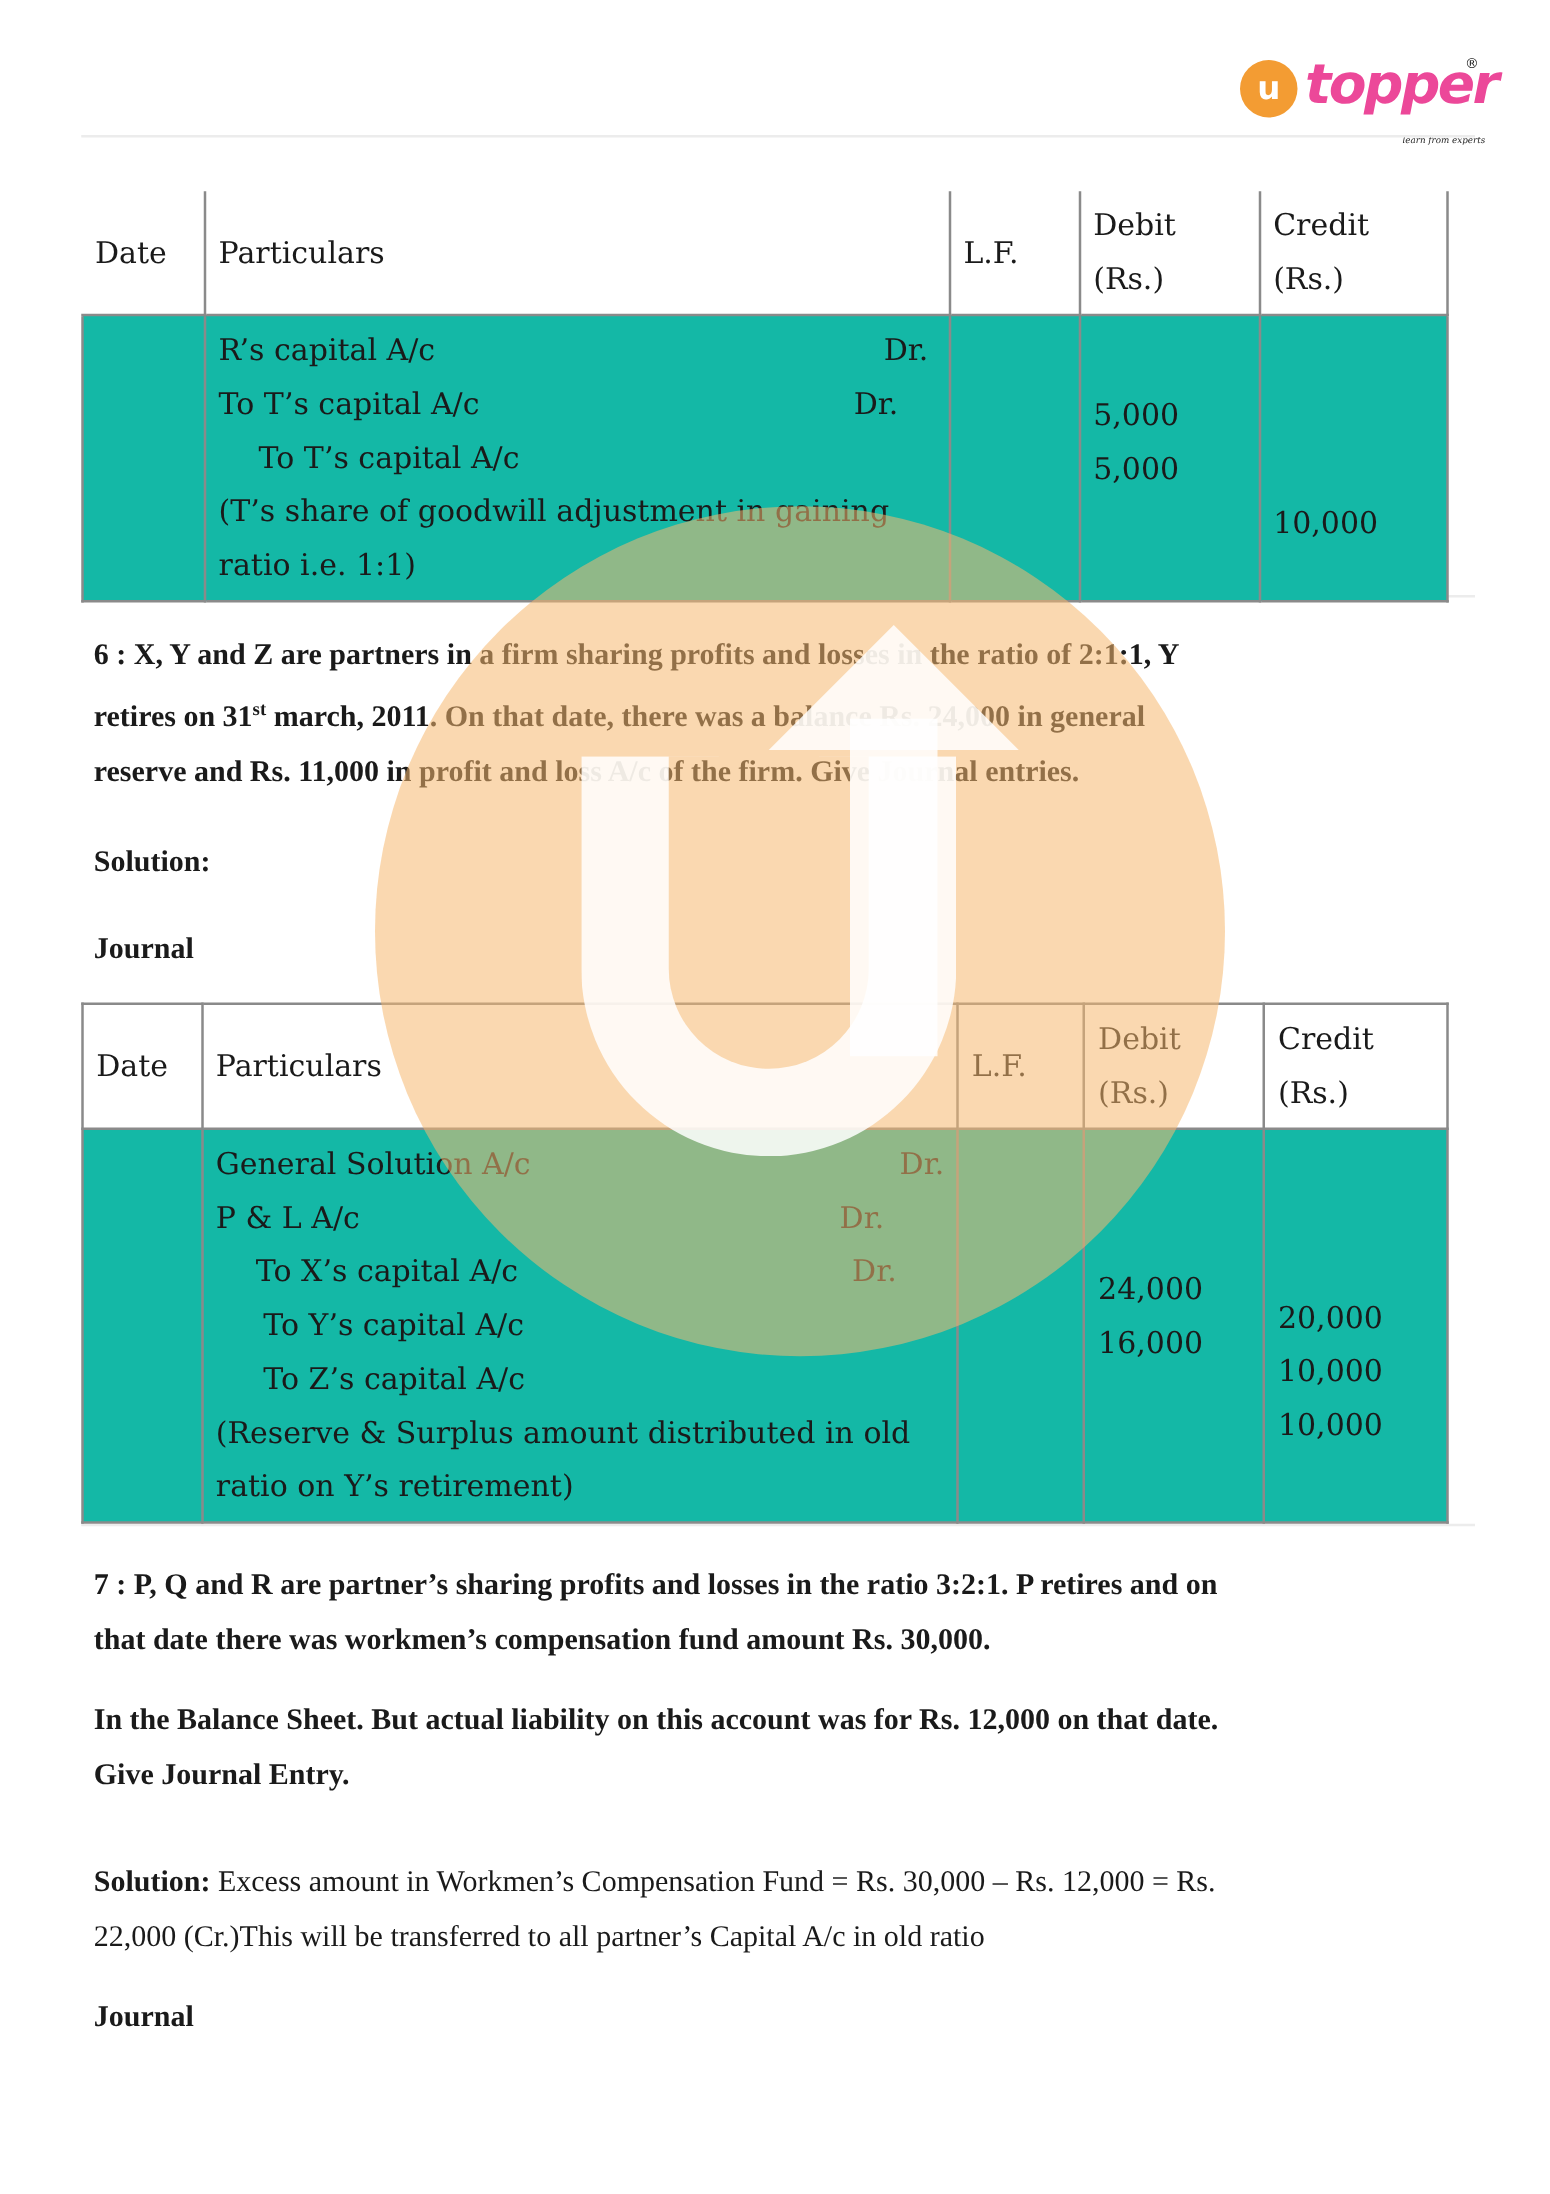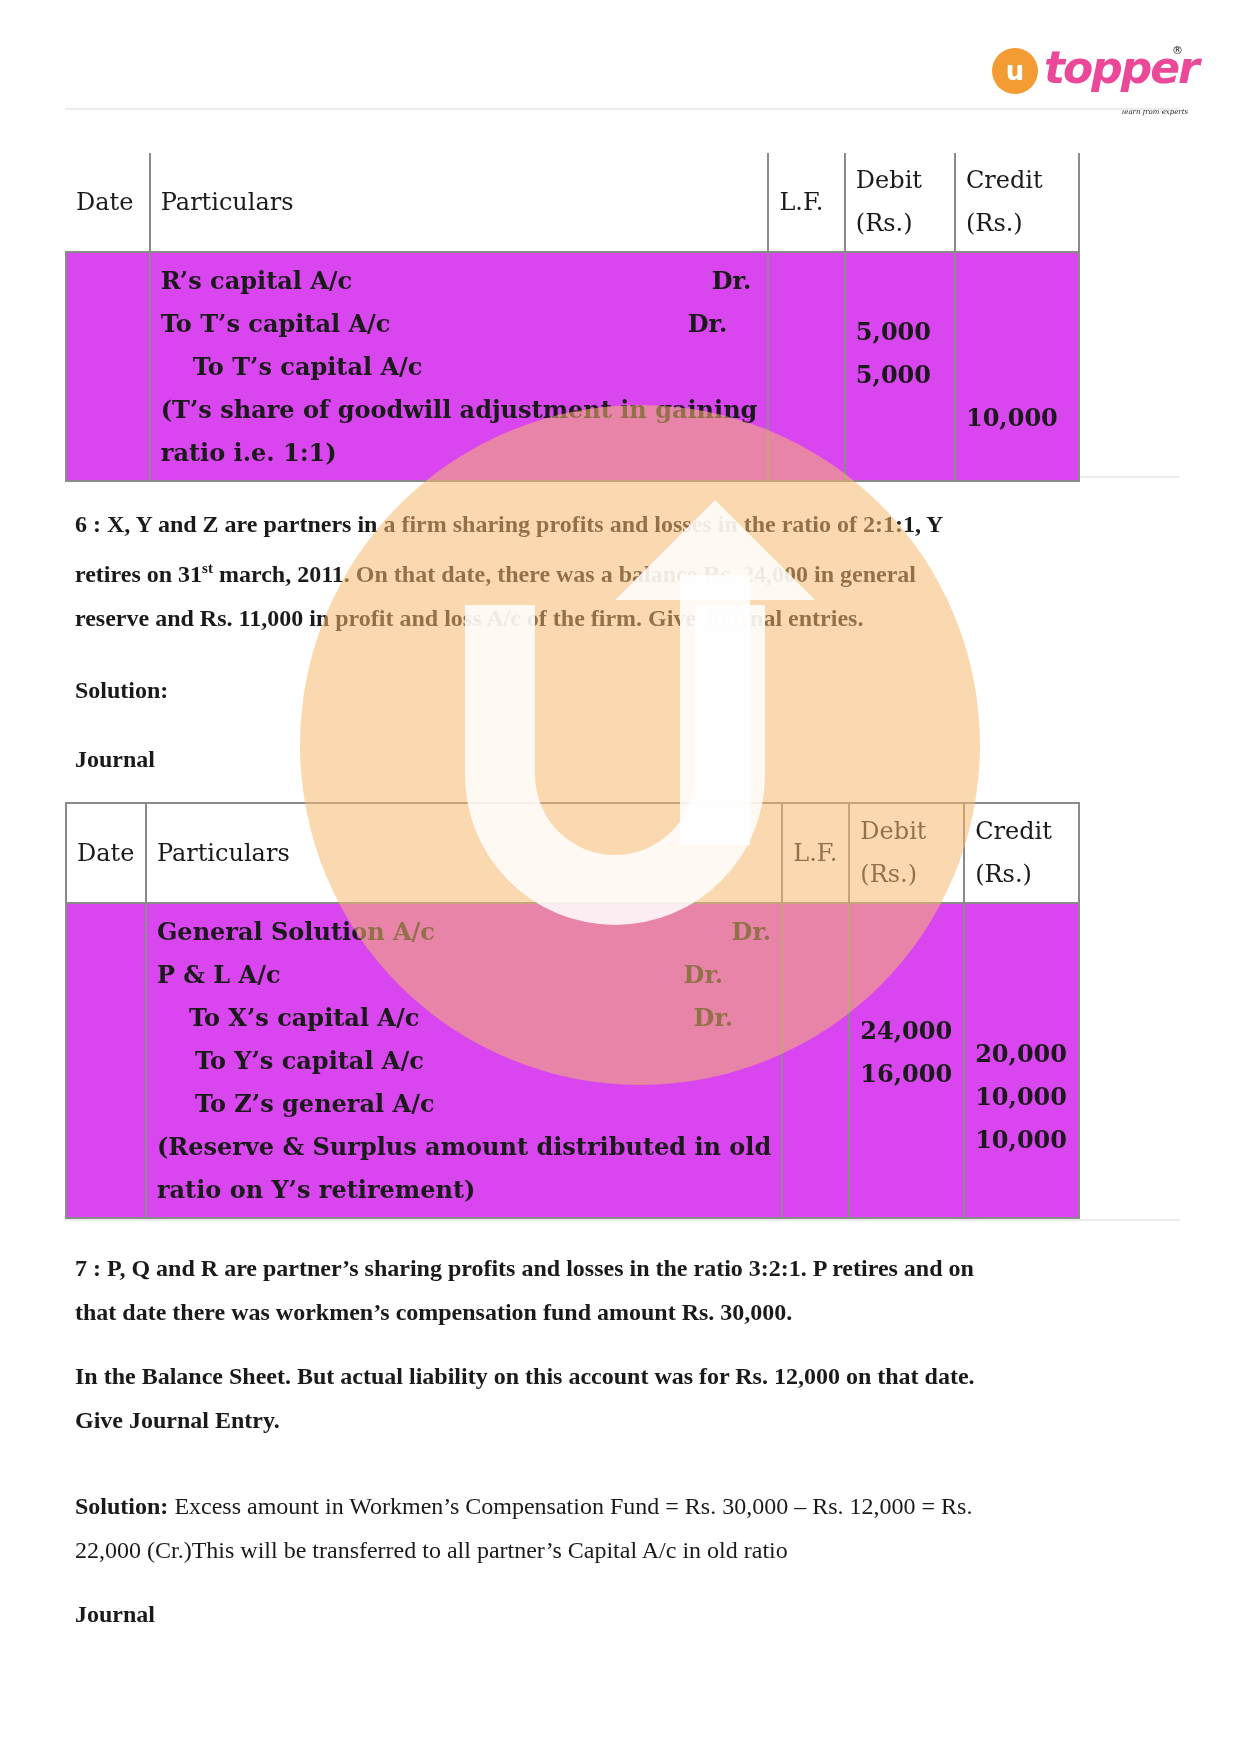--- a/index.html
+++ b/index.html
@@ -35,29 +35,29 @@
     box-sizing: border-box;
   }
   .wm-arrow-stem { position: absolute; left: 380px; top: 170px; width: 70px; height: 270px; background: rgba(255,255,255,0.85); }
   .wm-arrow-head {
     position: absolute; left: 315px; top: 95px; width: 0; height: 0;
     border-left: 100px solid transparent; border-right: 100px solid transparent;
     border-bottom: 100px solid rgba(255,255,255,0.85);
   }
 
   table.journal {
-    position: absolute; left: 65px; width: 1015px; border-collapse: collapse;
+    position: absolute; left: 65px; width: 1094px; border-collapse: collapse;
     font-size: 24px; z-index: 2;
   }
   table.journal td, table.journal th {
     border: 2px solid #8a8a8a; vertical-align: top; text-align: left; font-weight: normal;
     padding: 6px 10px; line-height: 43px;
   }
   table.journal thead th { background: #fff; }
-  table.journal tbody td { background: #d946ef; font-weight: bold; }
+  table.journal tbody td { background: #14b8a6; }
   .row-line { display: flex; justify-content: space-between; white-space: nowrap; }
   .indent1 { padding-left: 32px; }
   .indent2 { padding-left: 38px; }
   .no-left { border-left: none !important; }
   .no-top-head th { border-top: none !important; }
 
   .text-block { position: absolute; left: 75px; width: 1120px; font-size: 24px; line-height: 44px; z-index: 1; font-family: Liberation Serif, serif; }
   .bold { font-weight: bold; }
   sup { font-size: 15px; }
 </style>
@@ -184,21 +184,21 @@
             <span>Dr.</span>
           </div>
         <div class="row-line indent1" style="padding-right:38px">
             <span>To X’s capital A/c</span>
             <span>Dr.</span>
           </div>
         <div class="row-line indent2">
             <span>To Y’s capital A/c</span>
           </div>
         <div class="row-line indent2">
-            <span>To Z’s general A/c</span>
+            <span>To Z’s capital A/c</span>
           </div>
         <div class="row-line">
             <span>(Reserve &amp; Surplus amount distributed in old</span>
           </div>
         <div class="row-line">
             <span>ratio on Y’s retirement)</span>
           </div>
       </td>
       <td></td>
       <td>

